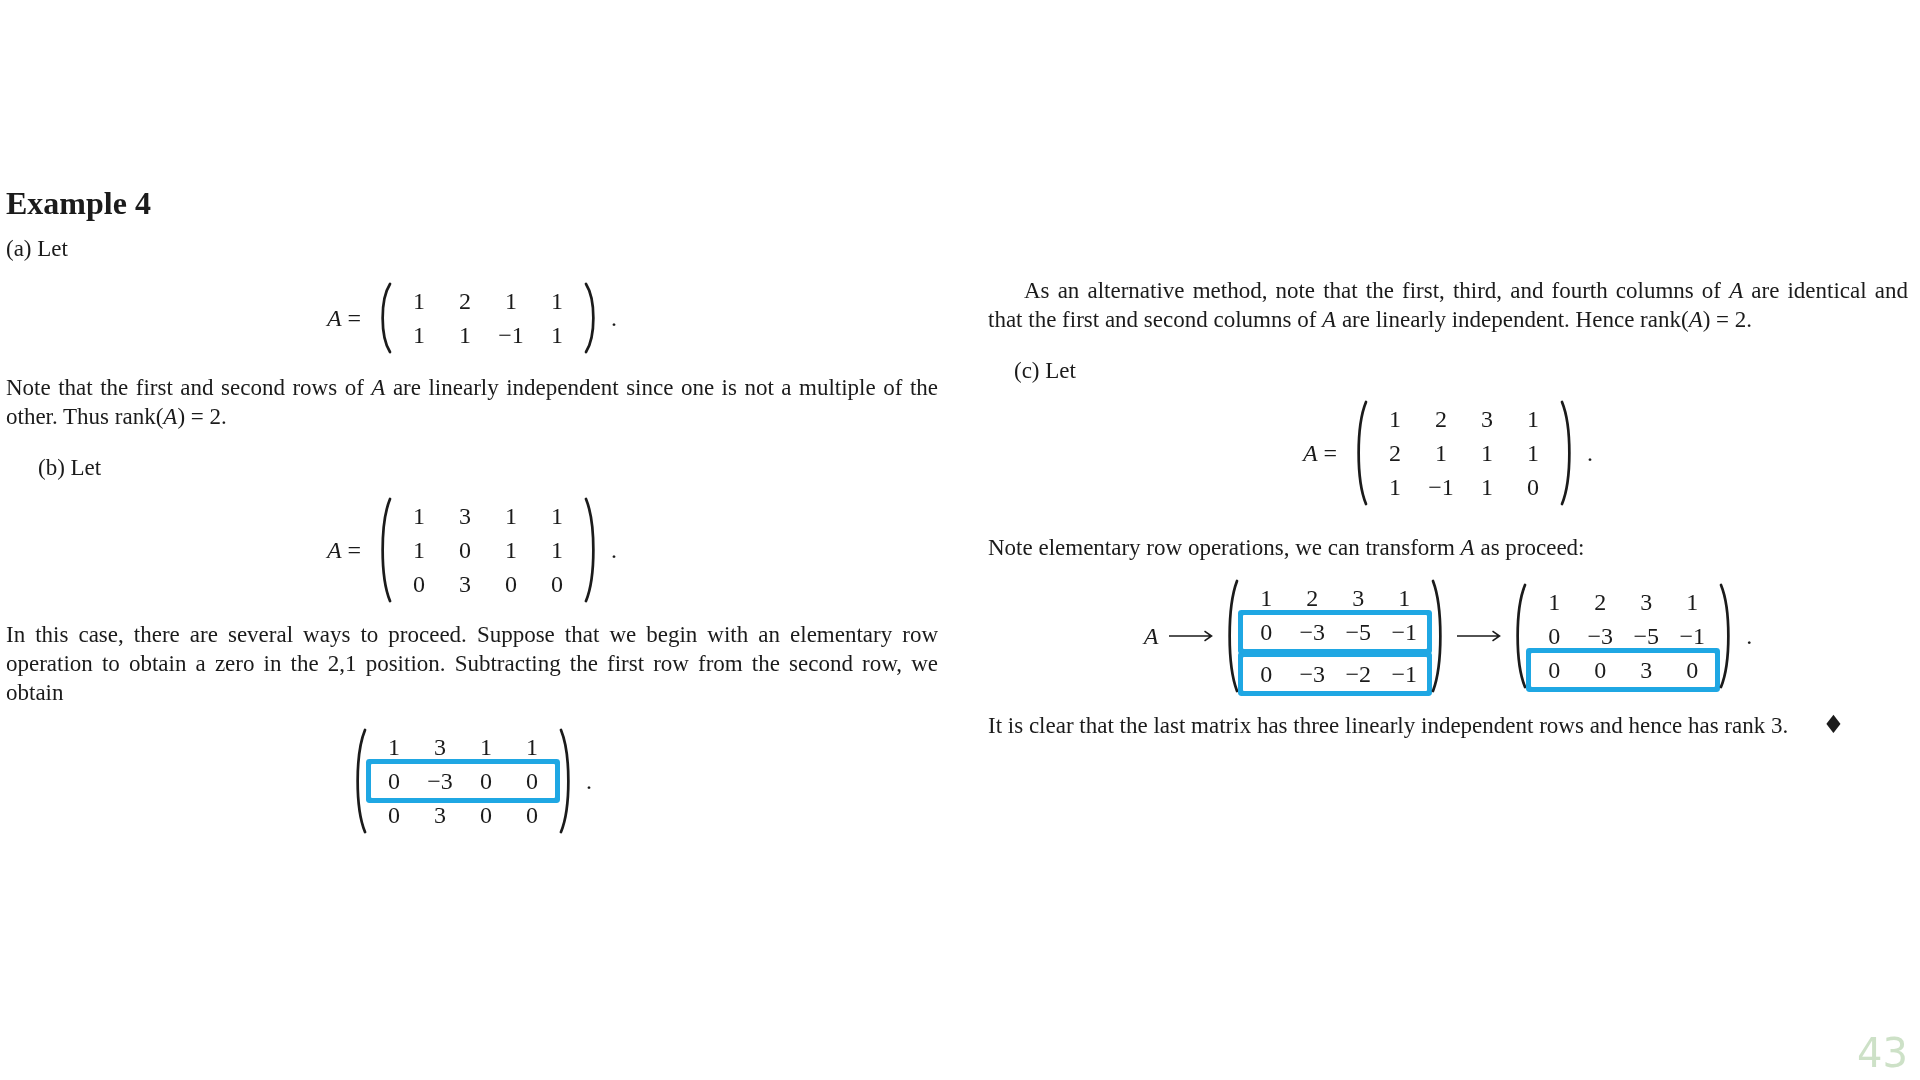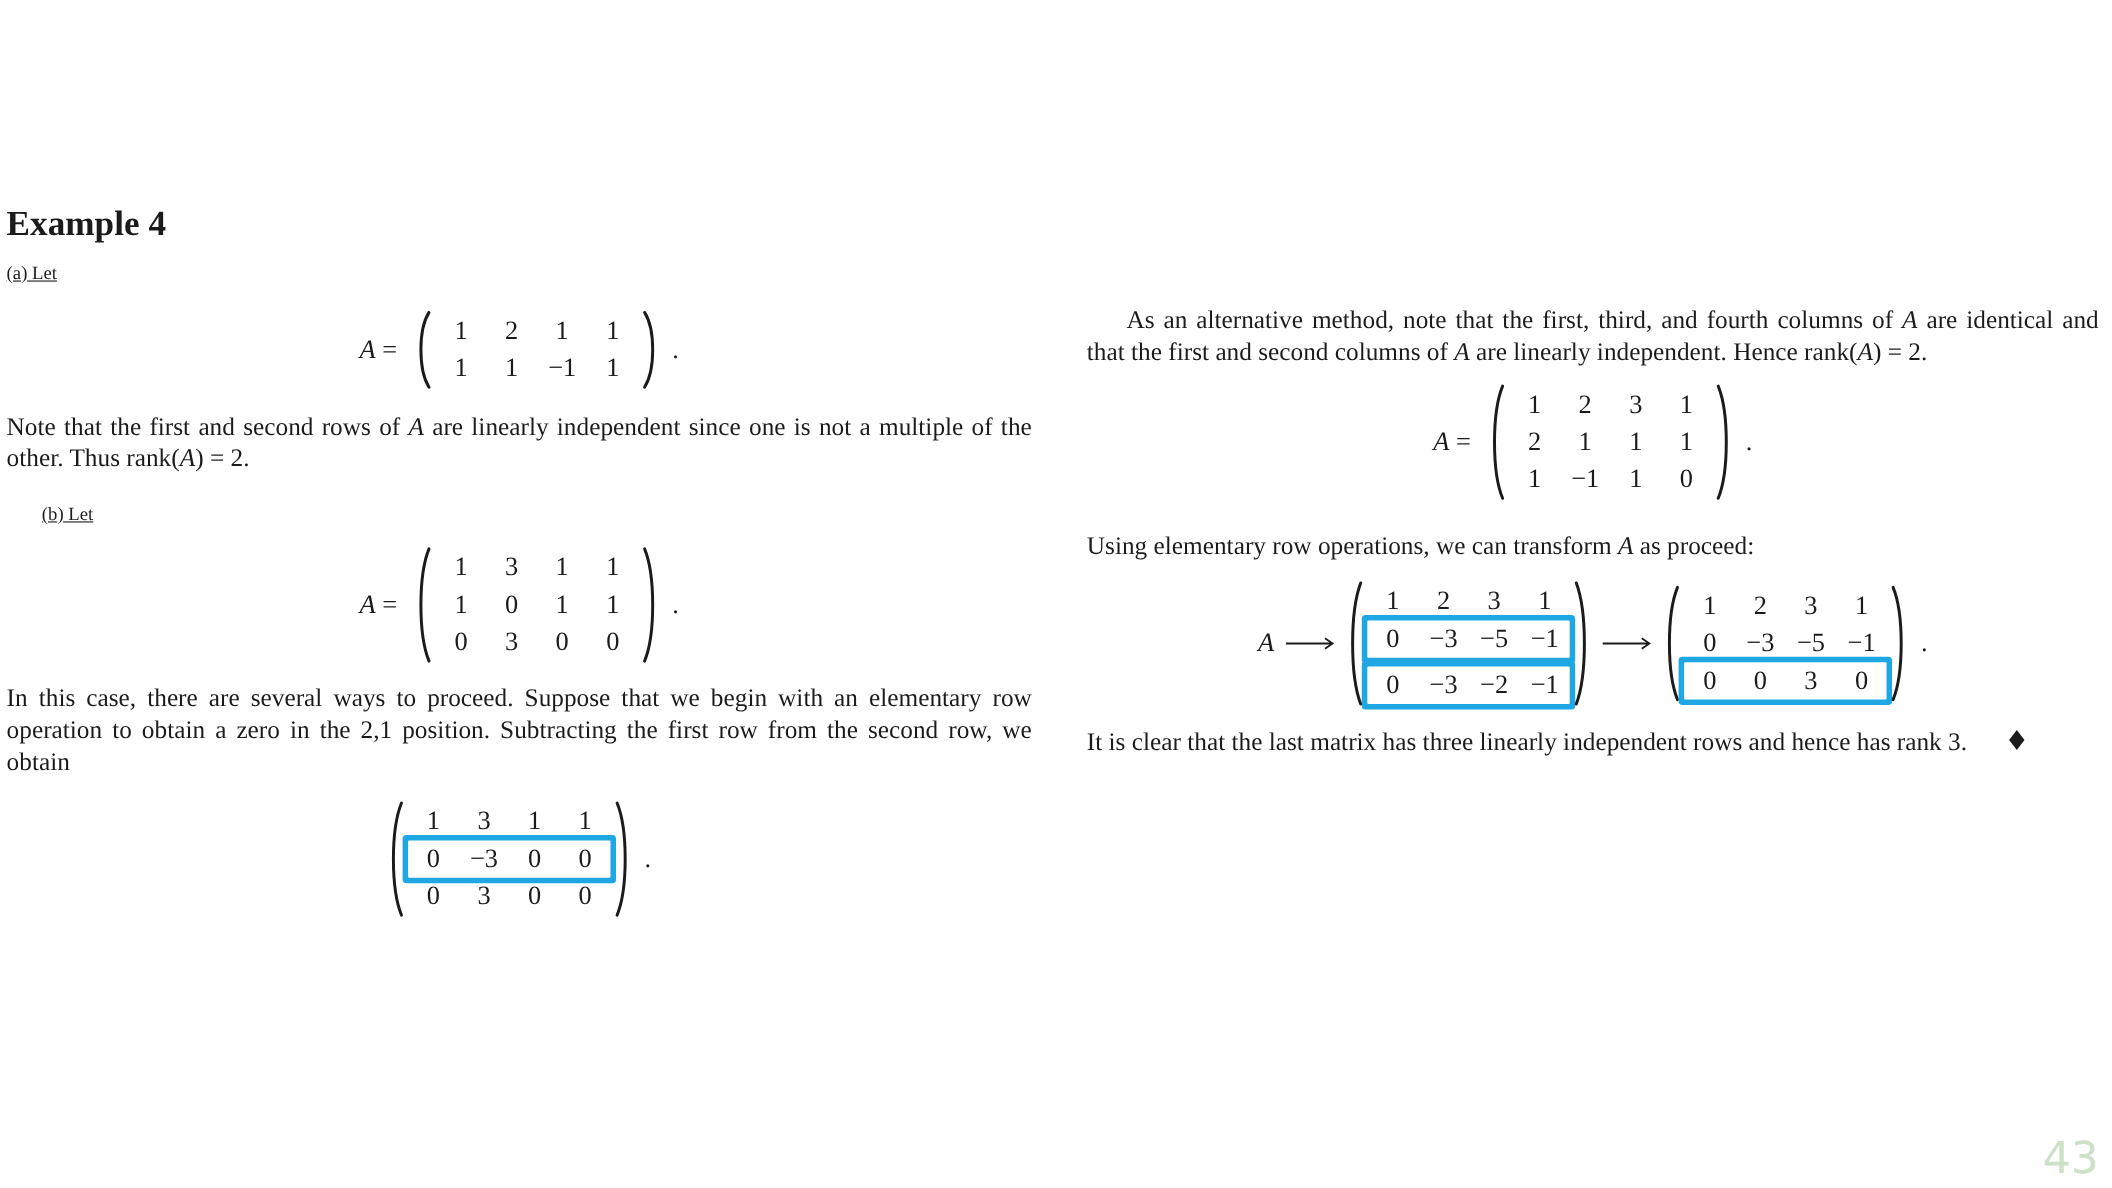--- a/index.html
+++ b/index.html
@@ -13,21 +13,21 @@
     width:1920px;height:1080px;background:var(--bg);color:var(--ink);
     font-family:"Liberation Serif","DejaVu Serif",serif;
     position:relative;overflow:hidden;
   }
   #page{position:absolute;inset:0;}
   .col{position:absolute;}
   #left-col{left:6px;top:186px;width:932px;}
   #right-col{left:988px;top:268px;width:920px;}
   .heading{font-size:32px;font-weight:bold;margin:0;line-height:34px;}
   .para{font-size:23px;line-height:29px;text-align:justify;margin:0;}
-  .label{font-size:17px;line-height:29px;margin:0;text-decoration:underline;}
+  .label{font-size:23px;line-height:29px;margin:0;}
   .mt14{margin-top:14px;} .mt22{margin-top:22px;} .mt12{margin-top:12px;}
   .mt16{margin-top:16px;} .mt26{margin-top:26px;} .mt8{margin-top:8px;}
   .ind32{padding-left:32px;} .ind26{padding-left:26px;}
   .first-indent{text-indent:36px;}
   .eq{display:flex;align-items:center;justify-content:center;gap:10px;font-size:24px;}
   .eq.m18{margin:18px 0;} .eq.m14{margin:14px 0;} .eq.m20{margin:20px 0;} .eq.m16{margin:16px 0;}
   .eq-lhs{white-space:pre;}
   .eq-lhs i,.para i,.label i{font-style:italic;}
   .eq-suffix{align-self:center;margin-left:2px;}
   .matrix{display:inline-flex;align-items:center;}
@@ -150,20 +150,21 @@
           </svg>
         </span>
       <span class="eq-suffix">.</span>
     </div>
   </div>
 
   <div id="right-col" class="col">
 
     <p class="para mt8 first-indent"><span>As an alternative method, note that the first, third, and fourth columns of </span><i>A</i><span> are identical and that the first and second columns of </span><i>A</i><span> are linearly independent. Hence rank(</span><i>A</i><span>) = 2.</span></p>
 
+    <p class="label mt22 ind26">(c) Let</p>
 
     <div class="eq m14">
       <span class="eq-lhs"><i>A</i><span> = </span></span>
       <span class="matrix">
           <svg width="16" height="108" viewBox="0 0 16 108" class="paren">
             <path d="M13 3 C 3.2 27, 3.2 81, 13 105" fill="none" stroke="currentColor" stroke-width="2.7" stroke-linecap="round"></path>
           </svg>
           <span class="mrows">
             <span class="mrow">
               <span class="mcell">1</span>
@@ -184,21 +185,21 @@
               <span class="mcell">0</span>
             </span>
           </span>
           <svg width="16" height="108" viewBox="0 0 16 108" class="paren">
             <path d="M3 3 C 12.8 27, 12.8 81, 3 105" fill="none" stroke="currentColor" stroke-width="2.7" stroke-linecap="round"></path>
           </svg>
         </span>
       <span class="eq-suffix">.</span>
     </div>
 
-    <p class="para mt26"><span>Using elementary row operations, we can transform </span><i>A</i><span> as proceed:</span></p>
+    <p class="para mt26"><span>Note elementary row operations, we can transform </span><i>A</i><span> as proceed:</span></p>
 
     <div class="eq m16">
       <span class="eq-lhs"><i>A</i></span>
       <span class="arrow">
         <svg width="46" height="14" viewBox="0 0 46 14">
             <path d="M1 7 H42 M36.5 2.2 L43.5 7 L36.5 11.8" fill="none" stroke="currentColor" stroke-width="1.6"></path>
           </svg>
       </span>
       <span class="matrix">
           <svg width="16" height="116" viewBox="0 0 16 116" class="paren">

